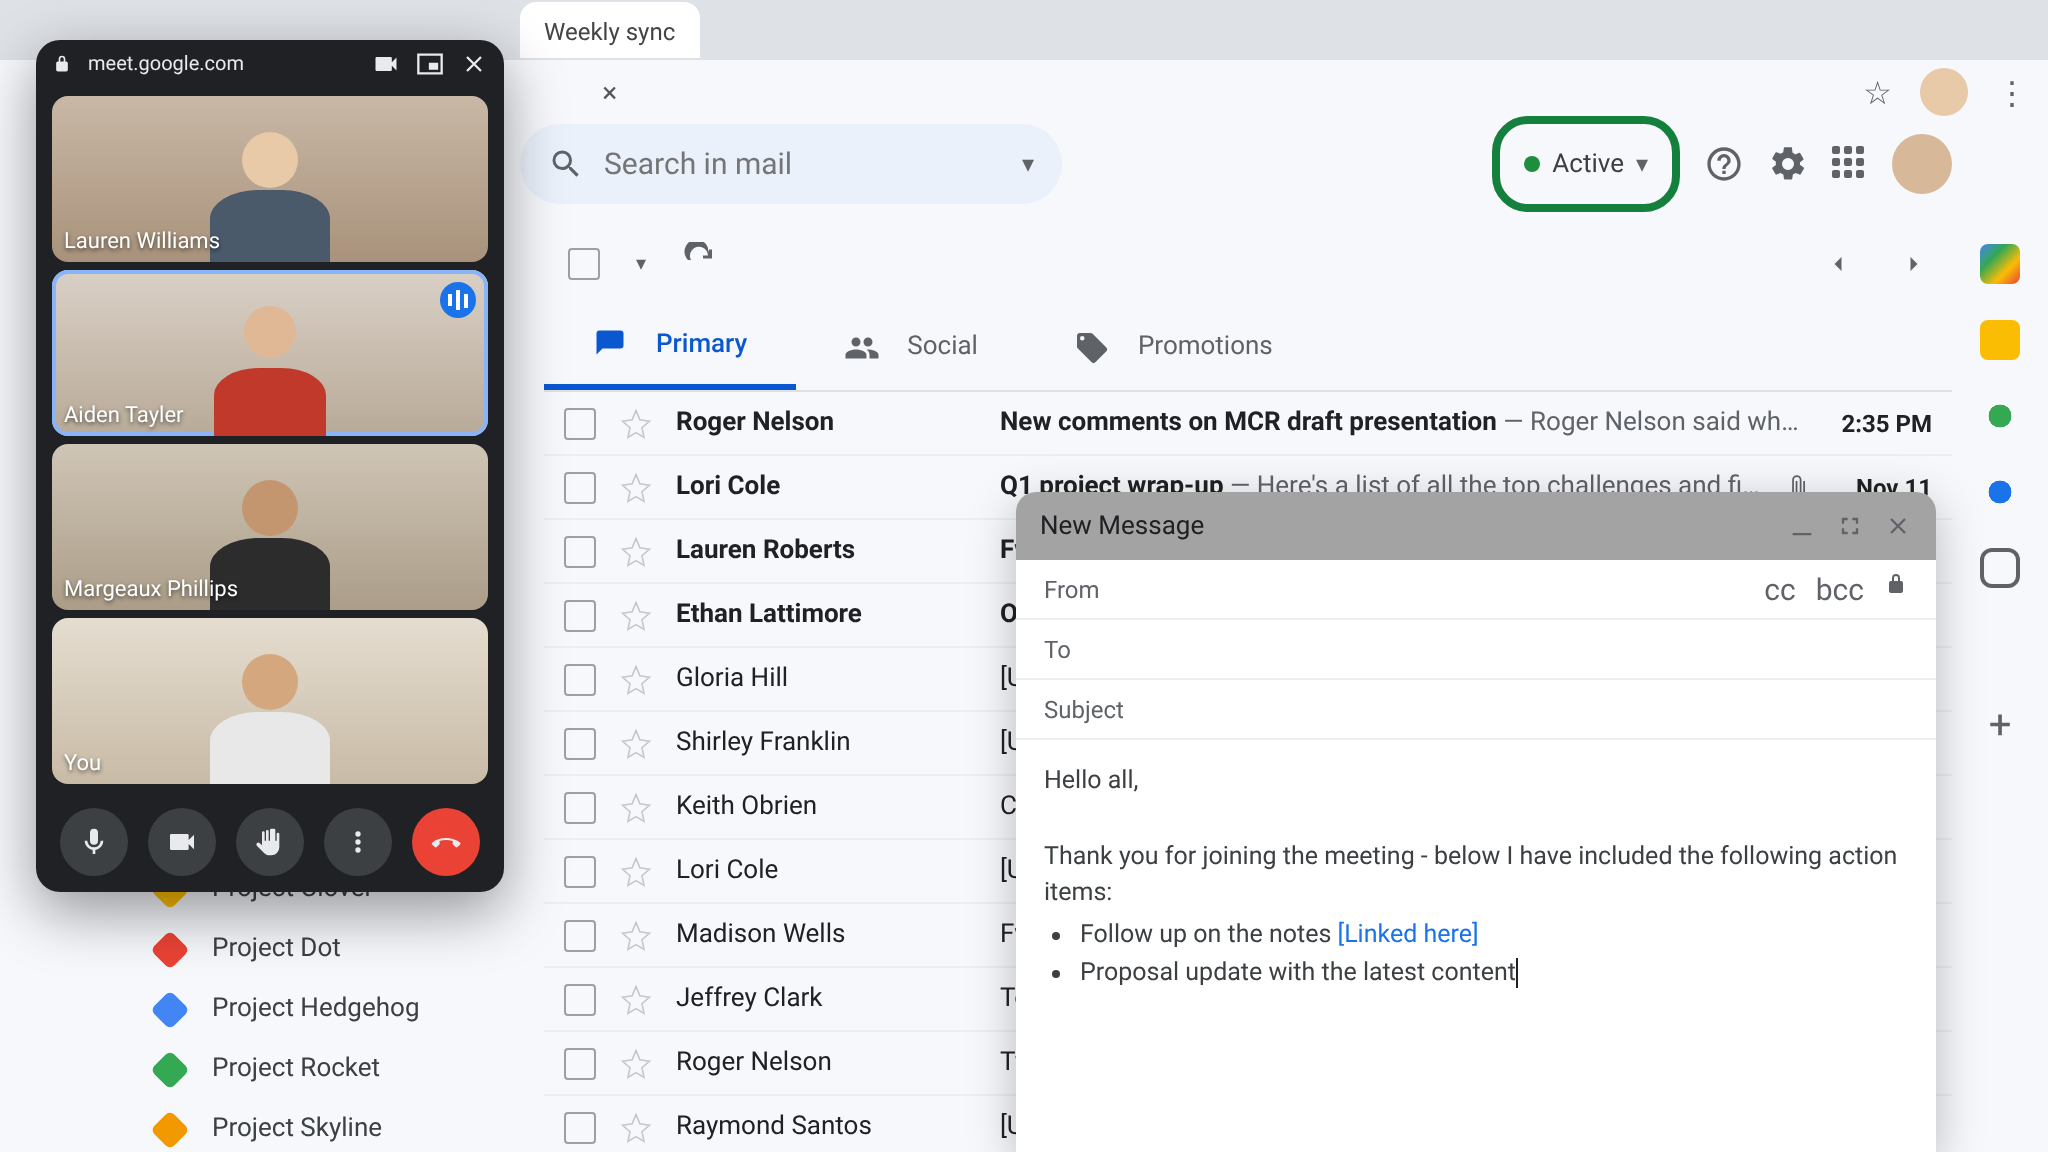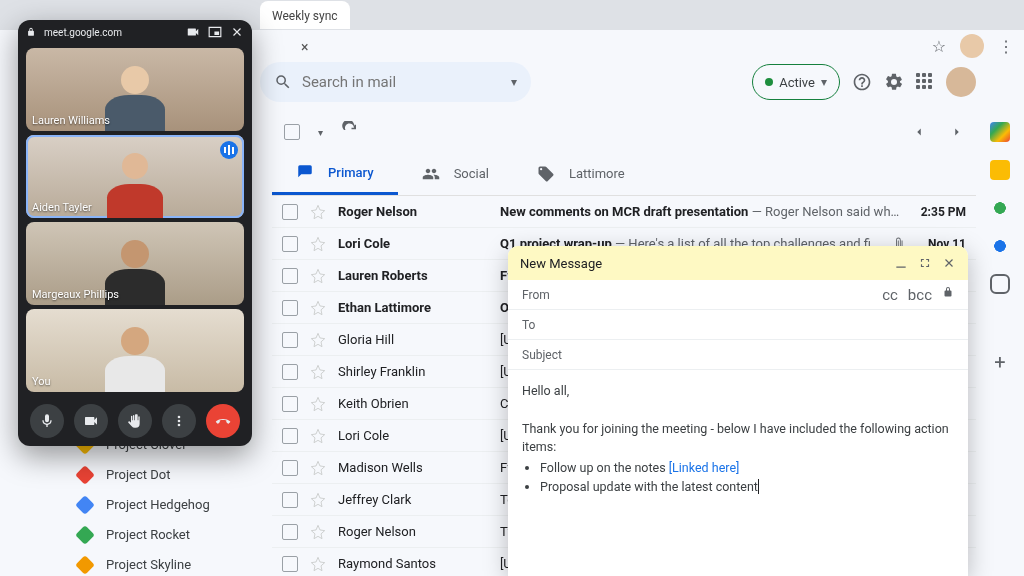--- a/index.html
+++ b/index.html
@@ -18,21 +18,21 @@
   .browser-right .avatar { width: 24px; height: 24px; border-radius: 50%; background: #e8c9a8; }
   .browser-right .kebab { color: #5f6368; font-size: 16px; }
 
   
   .gmail-header { position: absolute; top: 60px; left: 260px; right: 48px; height: 44px; display: flex; align-items: center; gap: 12px; }
   .search-box { flex: 1; max-width: 450px; background: #eaf1fb; border-radius: 24px; height: 40px; display: flex; align-items: center; padding: 0 14px; gap: 10px; color: #5f6368; }
   .search-box svg { width: 18px; height: 18px; fill: #5f6368; }
   .search-box input { border: none; background: transparent; font-size: 15px; color: #701a75; flex: 1; outline: none; }
   .search-caret { font-size: 12px; color: #5f6368; }
   .header-spacer { flex: 1; }
-  .active-chip { display: flex; align-items: center; gap: 6px; border: 1px solid #15803d; border-radius: 18px; height: 36px; padding: 0 12px; font-size: 13px; color: #3c4043; }
+  .active-chip { display: flex; align-items: center; gap: 6px; border: 4px solid #15803d; border-radius: 18px; height: 48px; padding: 0 12px; font-size: 13px; color: #3c4043; }
   .active-chip .dot { width: 8px; height: 8px; background: #1e8e3e; border-radius: 50%; }
   .hicon { width: 20px; height: 20px; fill: #5f6368; cursor: pointer; }
   .apps-grid { width: 18px; height: 18px; display: grid; grid-template-columns: repeat(3,4px); grid-template-rows: repeat(3,4px); gap: 2px; }
   .apps-grid span { background: #5f6368; border-radius: 1px; }
   .profile-pic { width: 30px; height: 30px; border-radius: 50%; background: #d7b899; }
 
   
   .toolbar-row { position: absolute; top: 112px; left: 272px; right: 48px; height: 40px; display: flex; align-items: center; gap: 18px; padding: 0 12px; color: #5f6368; }
   .checkbox { width: 16px; height: 16px; border: 1.5px solid #9aa0a6; border-radius: 2px; }
   .caret { font-size: 10px; color: #5f6368; }
@@ -62,21 +62,21 @@
   .sidebar-labels { position: absolute; top: 432px; left: 68px; display: flex; flex-direction: column; gap: 5px; }
   .label-item { display: flex; align-items: center; gap: 14px; font-size: 13px; color: #3c4043; height: 25px; padding: 0 10px; border-radius: 0 14px 14px 0; cursor: pointer; }
   .label-dot { width: 14px; height: 14px; border-radius: 3px; transform: rotate(45deg); }
 
   
   .side-panel { position: absolute; top: 112px; right: 2px; width: 44px; display: flex; flex-direction: column; align-items: center; gap: 18px; padding-top: 10px; }
   .side-icon { width: 20px; height: 20px; border-radius: 4px; }
 
   
   .compose { position: absolute; right: 56px; bottom: 0; width: 460px; height: 330px; background: #fff; border-radius: 10px 10px 0 0; box-shadow: 0 6px 24px rgba(0,0,0,0.25); display: flex; flex-direction: column; overflow: hidden; }
-  .compose-header { background: #fef9c3; height: 34px; display: flex; align-items: center; padding: 0 12px; font-size: 13px; color: #202124; gap: 10px; }
+  .compose-header { background: #a3a3a3; height: 34px; display: flex; align-items: center; padding: 0 12px; font-size: 13px; color: #202124; gap: 10px; }
   .compose-header .title { flex: 1; }
   .compose-header svg { width: 14px; height: 14px; fill: #5f6368; cursor: pointer; }
   .compose-field { height: 30px; display: flex; align-items: center; padding: 0 14px; border-bottom: 1px solid #eceff1; font-size: 12px; color: #5f6368; gap: 10px; }
   .compose-field .right { margin-left: auto; display: flex; gap: 10px; font-size: 15px; }
   .compose-body { padding: 12px 14px; font-size: 12.5px; color: #3c4043; line-height: 1.5; }
   .compose-body a { color: #1a73e8; text-decoration: none; }
   .compose-body ul { padding-left: 18px; margin-top: 2px; }
 
   
   .meet-pip { position: absolute; top: 20px; left: 18px; width: 234px; height: 426px; background: #202124; border-radius: 12px; overflow: hidden; box-shadow: 0 10px 30px rgba(0,0,0,0.4); display: flex; flex-direction: column; }
@@ -178,21 +178,21 @@
   <div class="cat-tab">
     <svg viewBox="0 0 24 24">
         <path d="M16 11c1.66 0 3-1.34 3-3S17.66 5 16 5s-3 1.34-3 3 1.34 3 3 3zm-8 0c1.66 0 3-1.34 3-3S9.66 5 8 5 5 6.34 5 8s1.34 3 3 3zm0 2c-2.33 0-7 1.17-7 3.5V19h14v-2.5C15 14.17 10.33 13 8 13zm8 0c-.29 0-.62.02-.97.05 1.16.84 1.97 1.97 1.97 3.45V19h6v-2.5c0-2.33-4.67-3.5-7-3.5z"></path>
       </svg>
     <span>Social</span>
   </div>
   <div class="cat-tab">
     <svg viewBox="0 0 24 24">
         <path d="M21.41 11.58l-9-9A2 2 0 0011 2H4a2 2 0 00-2 2v7c0 .53.21 1.04.59 1.41l9 9a2 2 0 002.82 0l7-7a2 2 0 000-2.83zM5.5 7A1.5 1.5 0 117 5.5 1.5 1.5 0 015.5 7z"></path>
       </svg>
-    <span>Lattimore</span>
+    <span>Promotions</span>
   </div>
 </div>
 
 <div class="email-list" id="email-list">
     <div class="email-row unread">
     <span class="checkbox"></span>
     <svg class="star-icon" viewBox="0 0 24 24">
         <path d="M12 2l2.9 6.9L22 10l-5.5 4.8L18 22l-6-3.5L6 22l1.5-7.2L2 10l7.1-1.1L12 2z"></path>
       </svg>
     <span class="sender">Roger Nelson</span>

